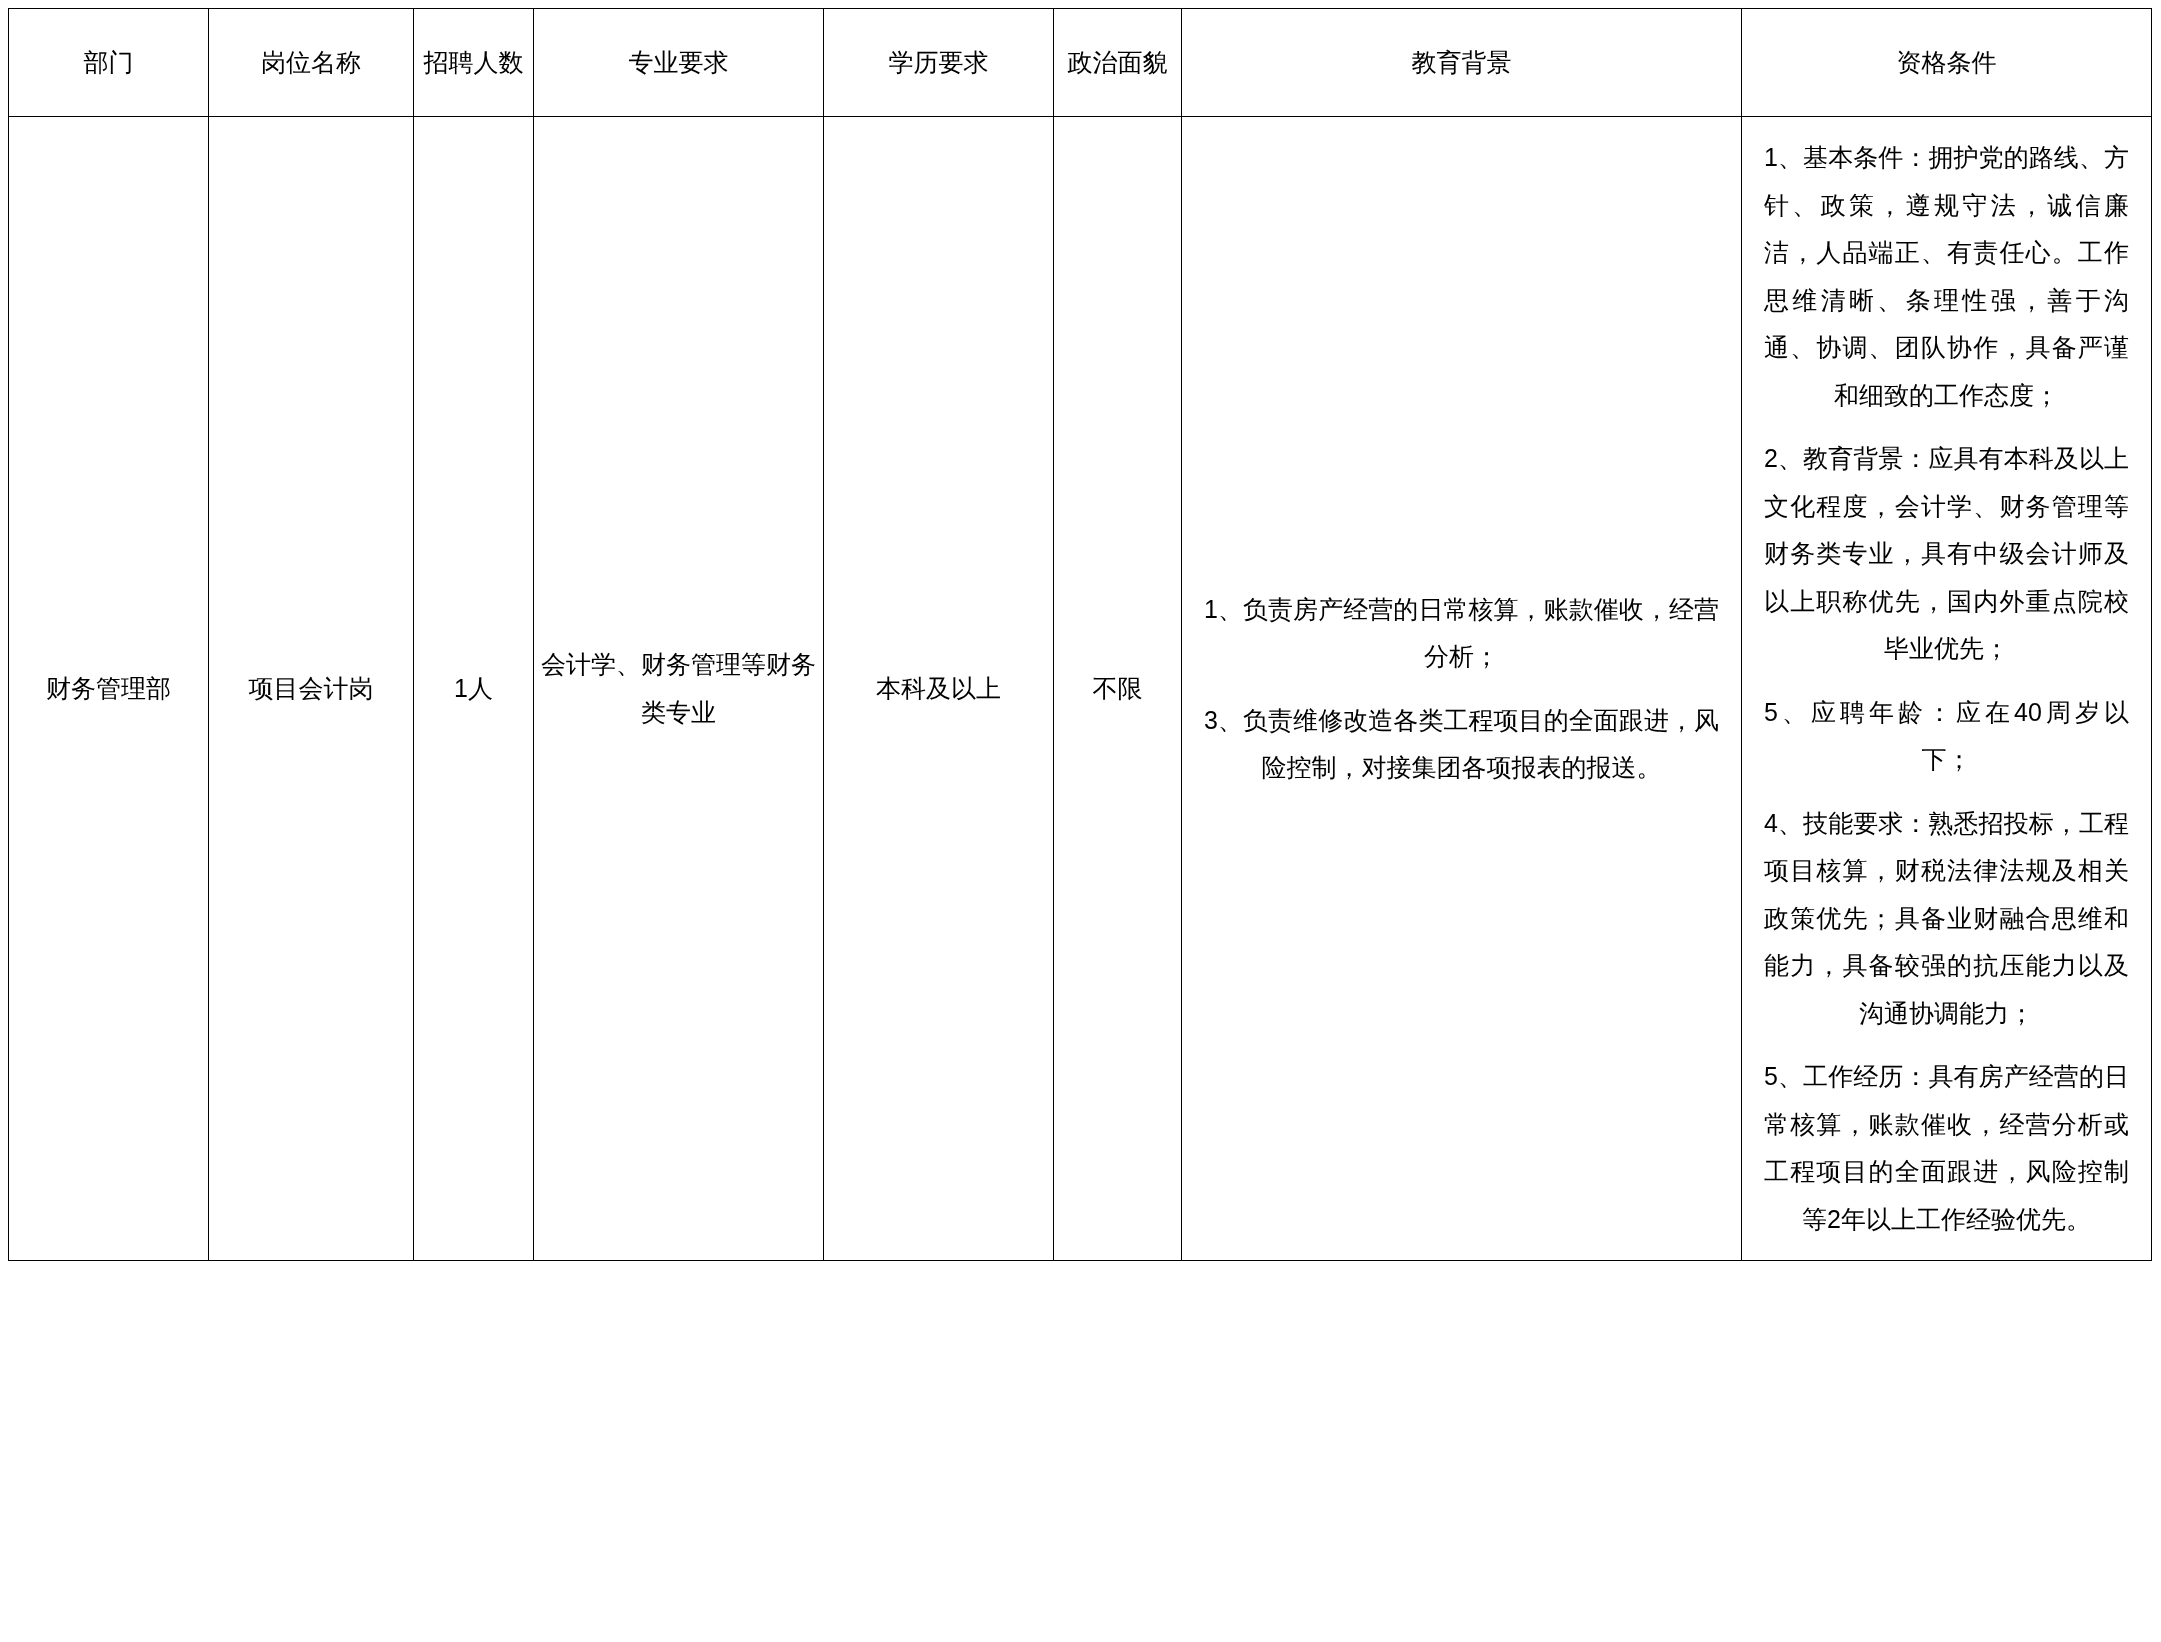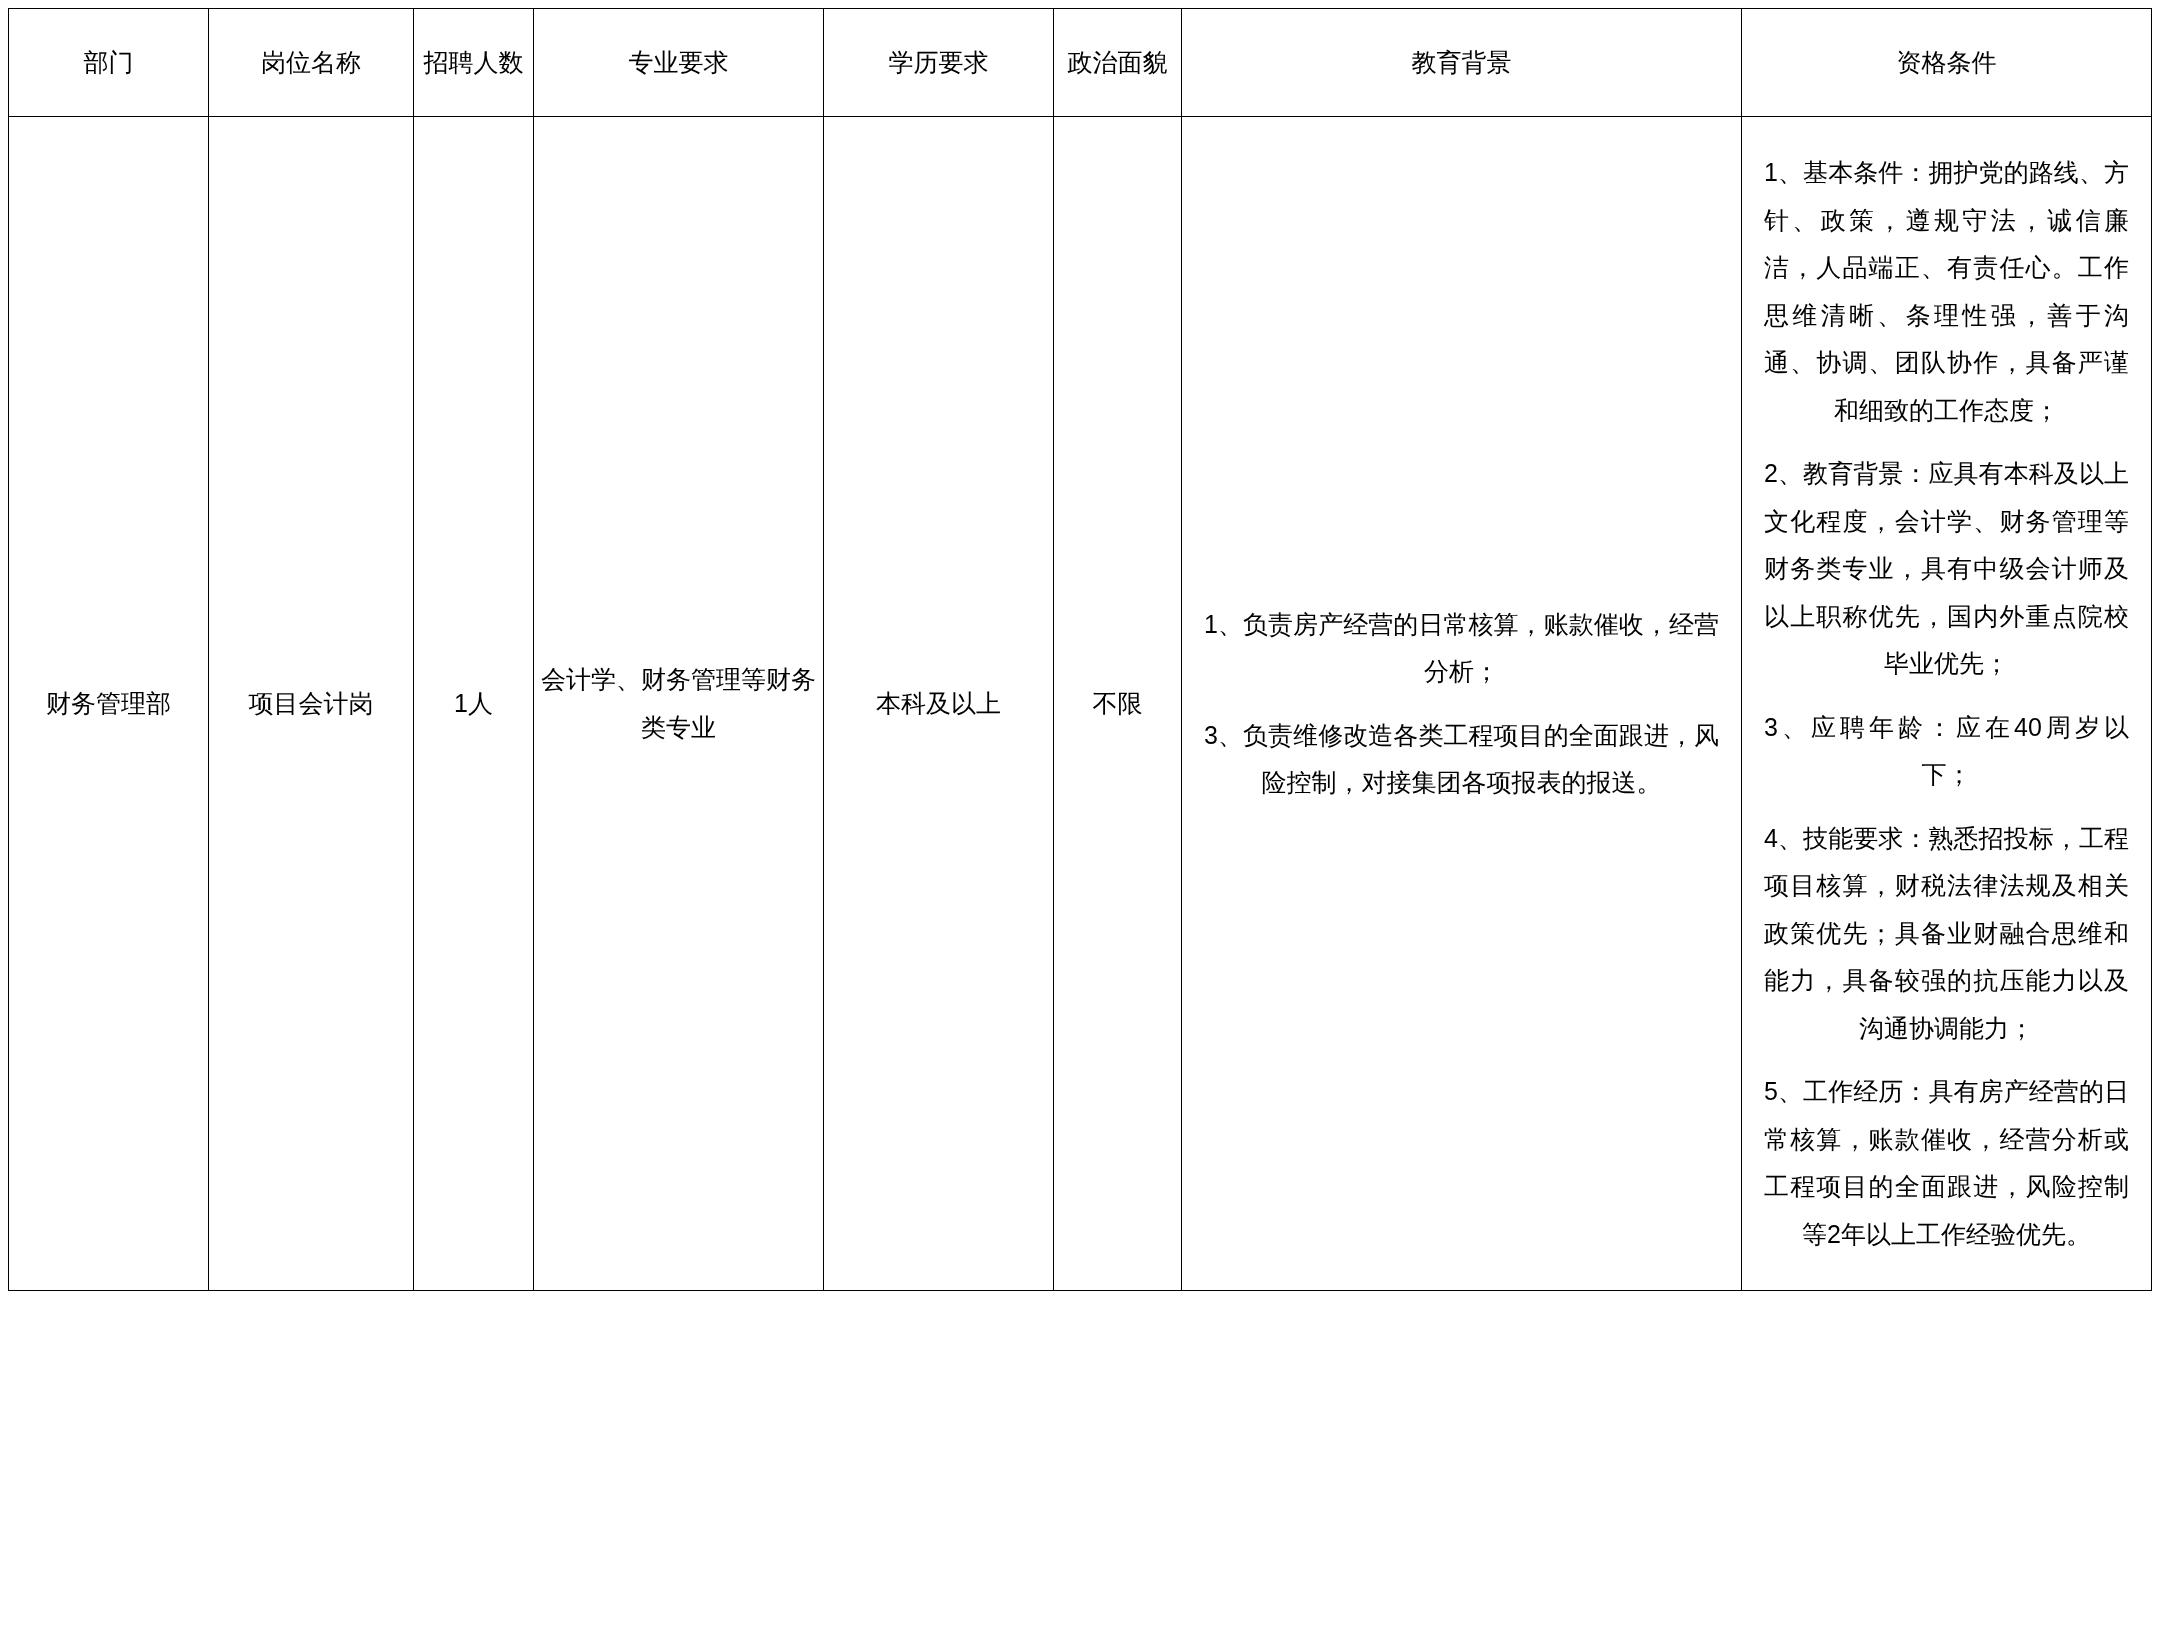--- a/index.html
+++ b/index.html
@@ -27,21 +27,21 @@
     margin: 0;
   }
   table.job-table td,
   table.job-table th {
     border: 1.6px solid #000000;
     vertical-align: middle;
     text-align: center;
     font-weight: normal;
     font-size: 25px;
     line-height: 1.9;
-    padding: 16px 6px;
+    padding: 1px 6px;
     box-sizing: border-box;
   }
   
   col.c-dept { width: 200px; }
   col.c-post { width: 205px; }
   col.c-count { width: 120px; }
   col.c-major { width: 290px; }
   col.c-edu { width: 230px; }
   col.c-political { width: 128px; }
   col.c-desc { width: 560px; }
@@ -121,20 +121,20 @@
         <td class="major-cell">会计学、财务管理等财务类专业</td>
         <td class="body-cell">本科及以上</td>
         <td class="body-cell">不限</td>
         <td class="desc-cell">
           <p>1、负责房产经营的日常核算，账款催收，经营分析；</p>
           <p>3、负责维修改造各类工程项目的全面跟进，风险控制，对接集团各项报表的报送。</p>
         </td>
         <td class="qual-cell">
           <p>1、基本条件：拥护党的路线、方针、政策，遵规守法，诚信廉洁，人品端正、有责任心。工作思维清晰、条理性强，善于沟通、协调、团队协作，具备严谨和细致的工作态度；</p>
           <p>2、教育背景：应具有本科及以上文化程度，会计学、财务管理等财务类专业，具有中级会计师及以上职称优先，国内外重点院校毕业优先；</p>
-          <p>3、应聘年龄：应在40周岁以下；</p>
+          <p>5、应聘年龄：应在40周岁以下；</p>
           <p>4、技能要求：熟悉招投标，工程项目核算，财税法律法规及相关政策优先；具备业财融合思维和能力，具备较强的抗压能力以及沟通协调能力；</p>
           <p>5、工作经历：具有房产经营的日常核算，账款催收，经营分析或工程项目的全面跟进，风险控制等2年以上工作经验优先。</p>
         </td>
       </tr>
     </tbody>
   </table>
 </div>
 
 </body></html>

